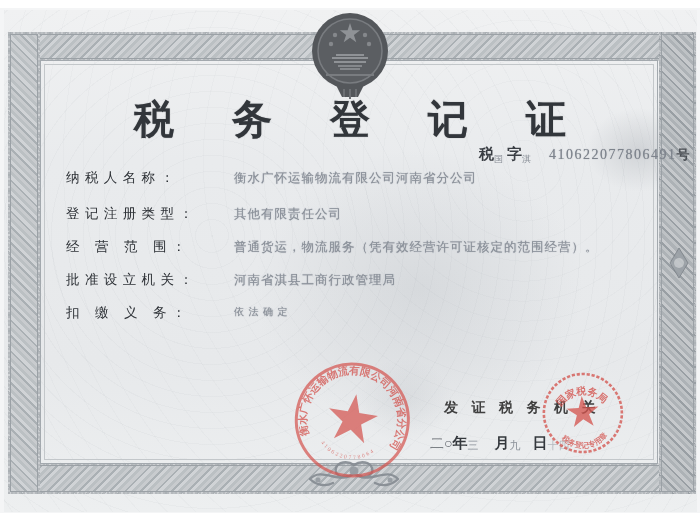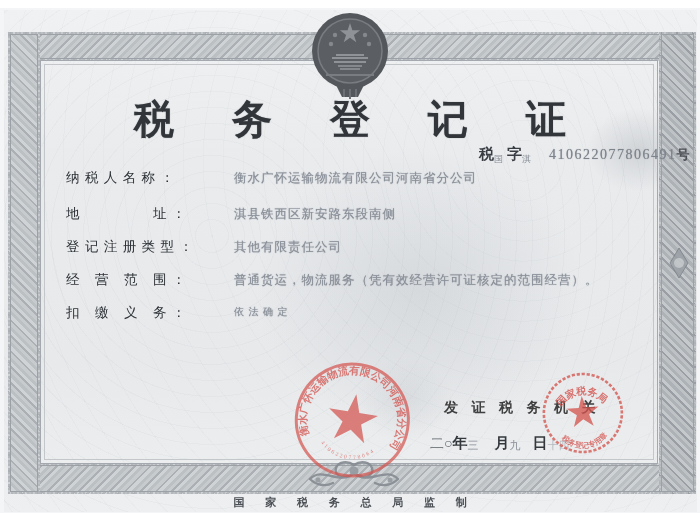--- a/index.html
+++ b/index.html
@@ -138,30 +138,30 @@
     <span class="big">字</span><span class="sub">淇</span>
     <span class="num">410622077806491</span><span class="suf">号</span>
   </div>
 
   <div class="fields">
     <div class="field">
       <span class="lbl">纳 税 人 名 称 ：</span>
       <span class="val">衡水广怀运输物流有限公司河南省分公司</span>
     </div>
     <div class="field">
-      <span class="lbl">地　　　　　址 ：</span>
-      <span class="val">淇县铁西区新安路东段南侧</span>
-    </div>
-    <div class="field">
       <span class="lbl">登 记 注 册 类 型 ：</span>
       <span class="val">其他有限责任公司</span>
     </div>
     <div class="field">
       <span class="lbl">经　营　范　围 ：</span>
       <span class="val">普通货运，物流服务（凭有效经营许可证核定的范围经营）。</span>
+    </div>
+    <div class="field">
+      <span class="lbl">批 准 设 立 机 关 ：</span>
+      <span class="val">河南省淇县工商行政管理局</span>
     </div>
     <div class="field">
       <span class="lbl">扣　缴　义　务 ：</span>
       <span class="val">依 法 确 定</span>
     </div>
   </div>
 
   <div class="issuer">发 证 税 务 机 关</div>
   <div class="dateline">
     <span class="dv">二○</span><span class="du">年</span><span class="ds">三</span><span class="gap1"></span><span class="du">月</span><span class="ds">九</span><span class="gap2"></span><span class="du">日</span><span class="ds faint">十四</span>
@@ -212,15 +212,14 @@
     </svg>
   </div>
 
   <div class="right-orn">
     <svg width="30" height="34" viewBox="0 0 30 34">
       <polygon points="15,2 24,17 15,32 6,17" fill="#9aa0a6" stroke="#7f858b" stroke-width="1"></polygon>
       <circle cx="15" cy="17" r="5" fill="#c3c7ca"></circle>
     </svg>
   </div>
 
-  <div class="footer">国 家 税 务 总 局 监 制</div>
 
 </div>
 
 </body></html>

